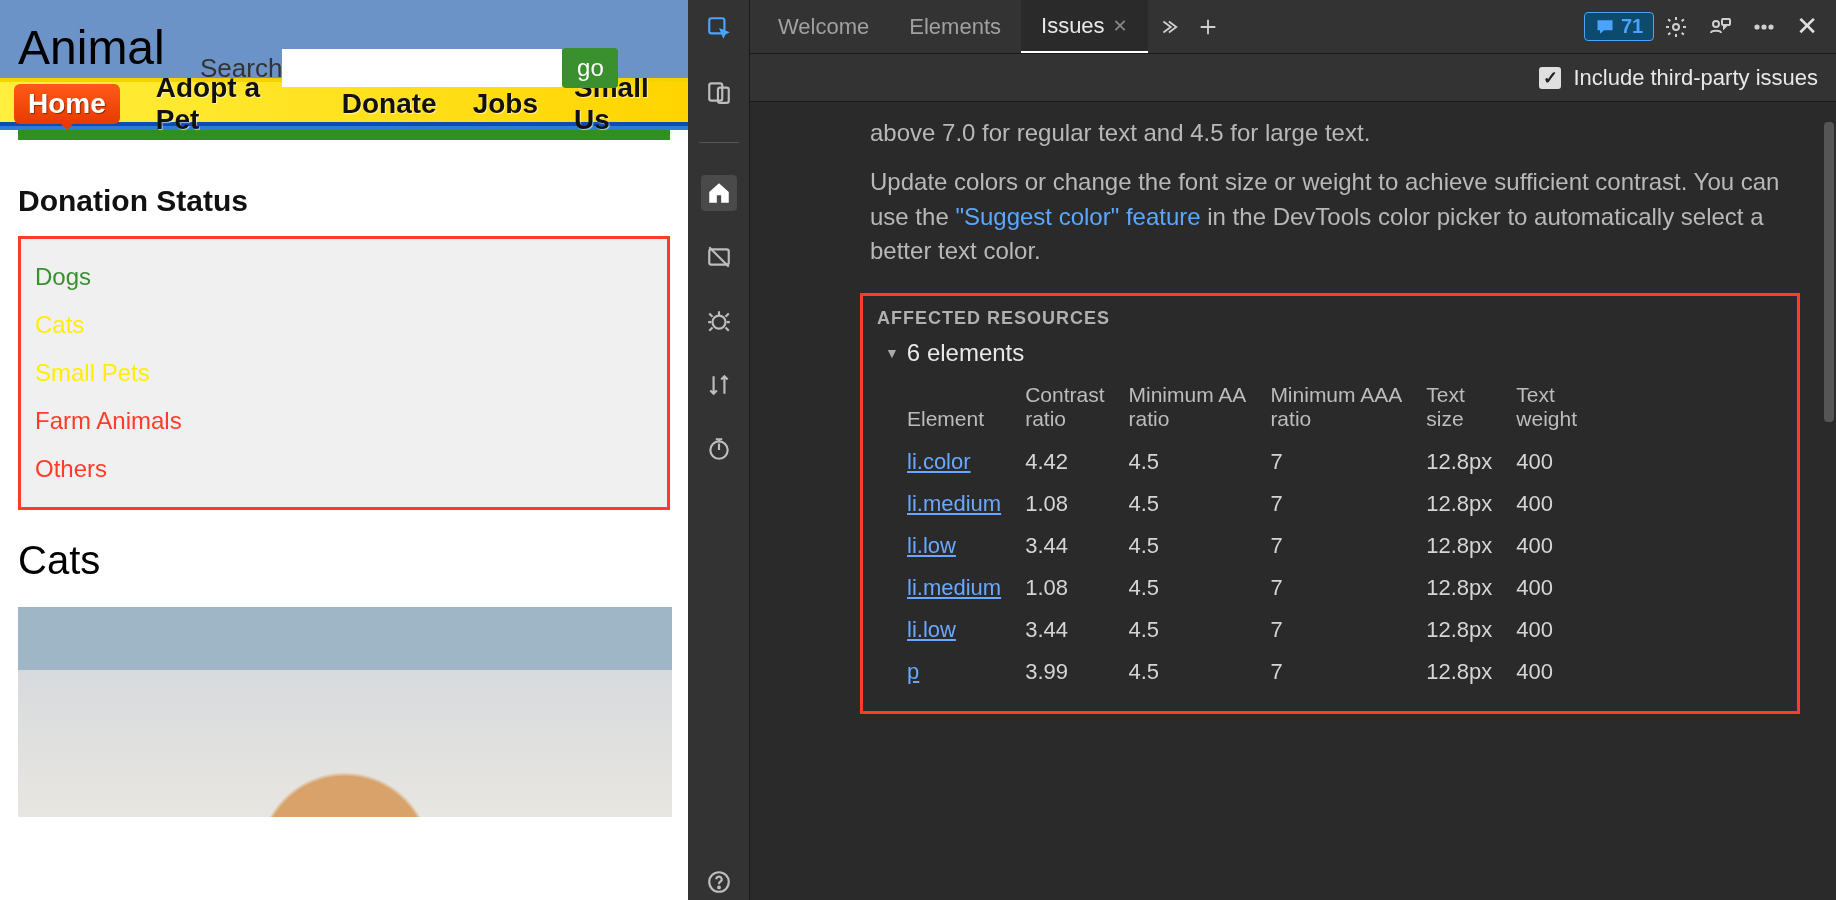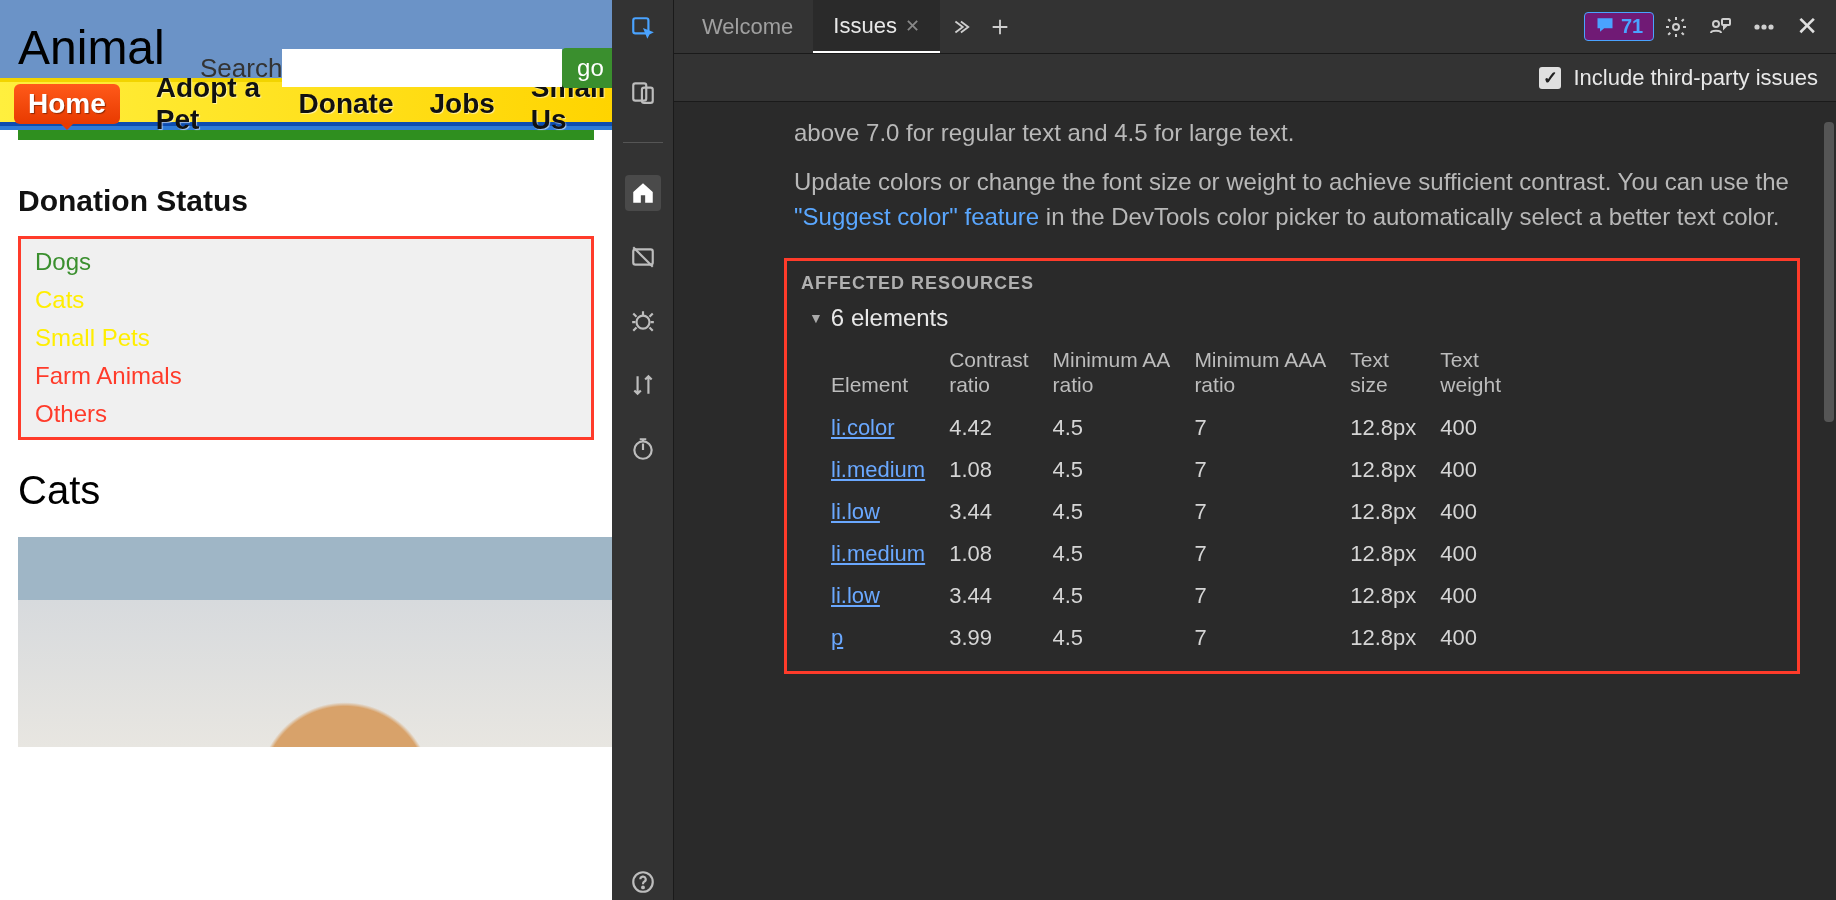--- a/index.html
+++ b/index.html
@@ -1,21 +1,21 @@
 <!DOCTYPE html>
 <html><head>
 <meta charset="utf-8">
 <style>
   * { box-sizing: border-box; margin: 0; padding: 0; }
   html, body { width: 100%; height: 100%; font-family: "Segoe UI", Arial, sans-serif; }
   body { display: flex; height: 900px; width: 1836px; overflow: hidden; }
 
   
   .site {
-    width: 612px;
+    width: 688px;
     height: 100%;
     background: #fff;
     position: relative;
     overflow: hidden;
   }
   .site-header-strip {
     background: #6b93c7;
     height: 78px;
     position: relative;
   }
@@ -85,24 +85,24 @@
   .green-bar { height: 10px; background: #2f8f1f; margin: 0 18px; }
 
   .content { padding: 20px 18px; }
   .section-heading {
     font-size: 30px; font-weight: 700; color: #111;
     margin: 24px 0 18px 0;
   }
   .callout {
     border: 3px solid #ff3b2a;
     background: #f0f0f0;
-    padding: 9px 14px;
+    padding: 24px 14px;
     display: flex;
     flex-direction: column;
-    gap: 10px;
+    gap: 20px;
   }
   .donation-row { font-size: 24px; }
   .c-high   { color: #3a8f2e; }
   .c-medium { color: #ffee00; }
   .c-low    { color: #ff3b2a; }
 
   .h2 { font-size: 40px; font-weight: 400; margin-top: 28px; }
 
   .hero {
     margin-top: 24px;
@@ -170,22 +170,22 @@
   }
   .tab .close { font-size: 18px; color: #888; }
   .strip-icon {
     width: 40px;
     display: flex; align-items: center; justify-content: center;
     color: #cfcfcf; cursor: pointer;
   }
   .strip-icon svg { width: 22px; height: 22px; stroke: currentColor; fill: none; stroke-width: 2; }
   .strip-spacer { flex: 1; }
   .badge-btn {
-    display: flex; align-items: flex-start; gap: 6px;
-    background: #701a75; border: 1px solid #4aa3ff;
+    display: flex; align-items: center; gap: 6px;
+    background: #0c4a6e; border: 1px solid #4aa3ff;
     color: #4aa3ff; padding: 2px 10px; border-radius: 4px;
     font-size: 20px; font-weight: 600;
     align-self: center; cursor: pointer;
   }
   .badge-btn svg { width: 20px; height: 20px; fill: #4aa3ff; }
   .toolbar-icon {
     width: 44px; display:flex; align-items:center; justify-content:center;
     color:#cfcfcf; cursor:pointer;
   }
   .toolbar-icon svg { width:24px; height:24px; stroke: currentColor; fill: none; stroke-width: 2; }
@@ -220,21 +220,21 @@
     font-size: 24px;
     color: #b8b8b8;
     line-height: 1.45;
     padding: 14px 36px 0 120px;
   }
   .desc a { color: #5aa7ff; text-decoration: none; }
 
   .aff-box {
     margin: 24px 36px 10px 110px;
     border: 3px solid #ff3b2a;
-    padding: 12px 10px 12px 14px;
+    padding: 12px 10px 18px 14px;
   }
   .aff-title {
     font-size: 18px; letter-spacing: 1px; font-weight: 700;
     color: #b0b0b0; text-transform: uppercase;
     margin-bottom: 10px;
   }
   .disclosure {
     display: flex; align-items: center; gap: 8px;
     font-size: 24px; color: #e8e8e8; cursor: pointer;
     margin: 4px 0 10px 8px;
@@ -353,20 +353,23 @@
         </svg>
     </div>
   </div>
 
   <div class="dt-main">
 
     <div class="tab-strip">
       <div class="tabs">
         <div class="tab">
             <span>Welcome</span>
+          </div>
+        <div class="tab">
+            <span>Elements</span>
           </div>
         <div class="tab active">
           <span>Issues</span>
           <span class="close">✕</span>
         </div>
       </div>
       <div class="strip-icon">
           <svg viewBox="0 0 24 24">
             <path d="M7 6 L15 12 L7 18"></path>
             <path d="M13 6 L21 12 L13 18"></path>

